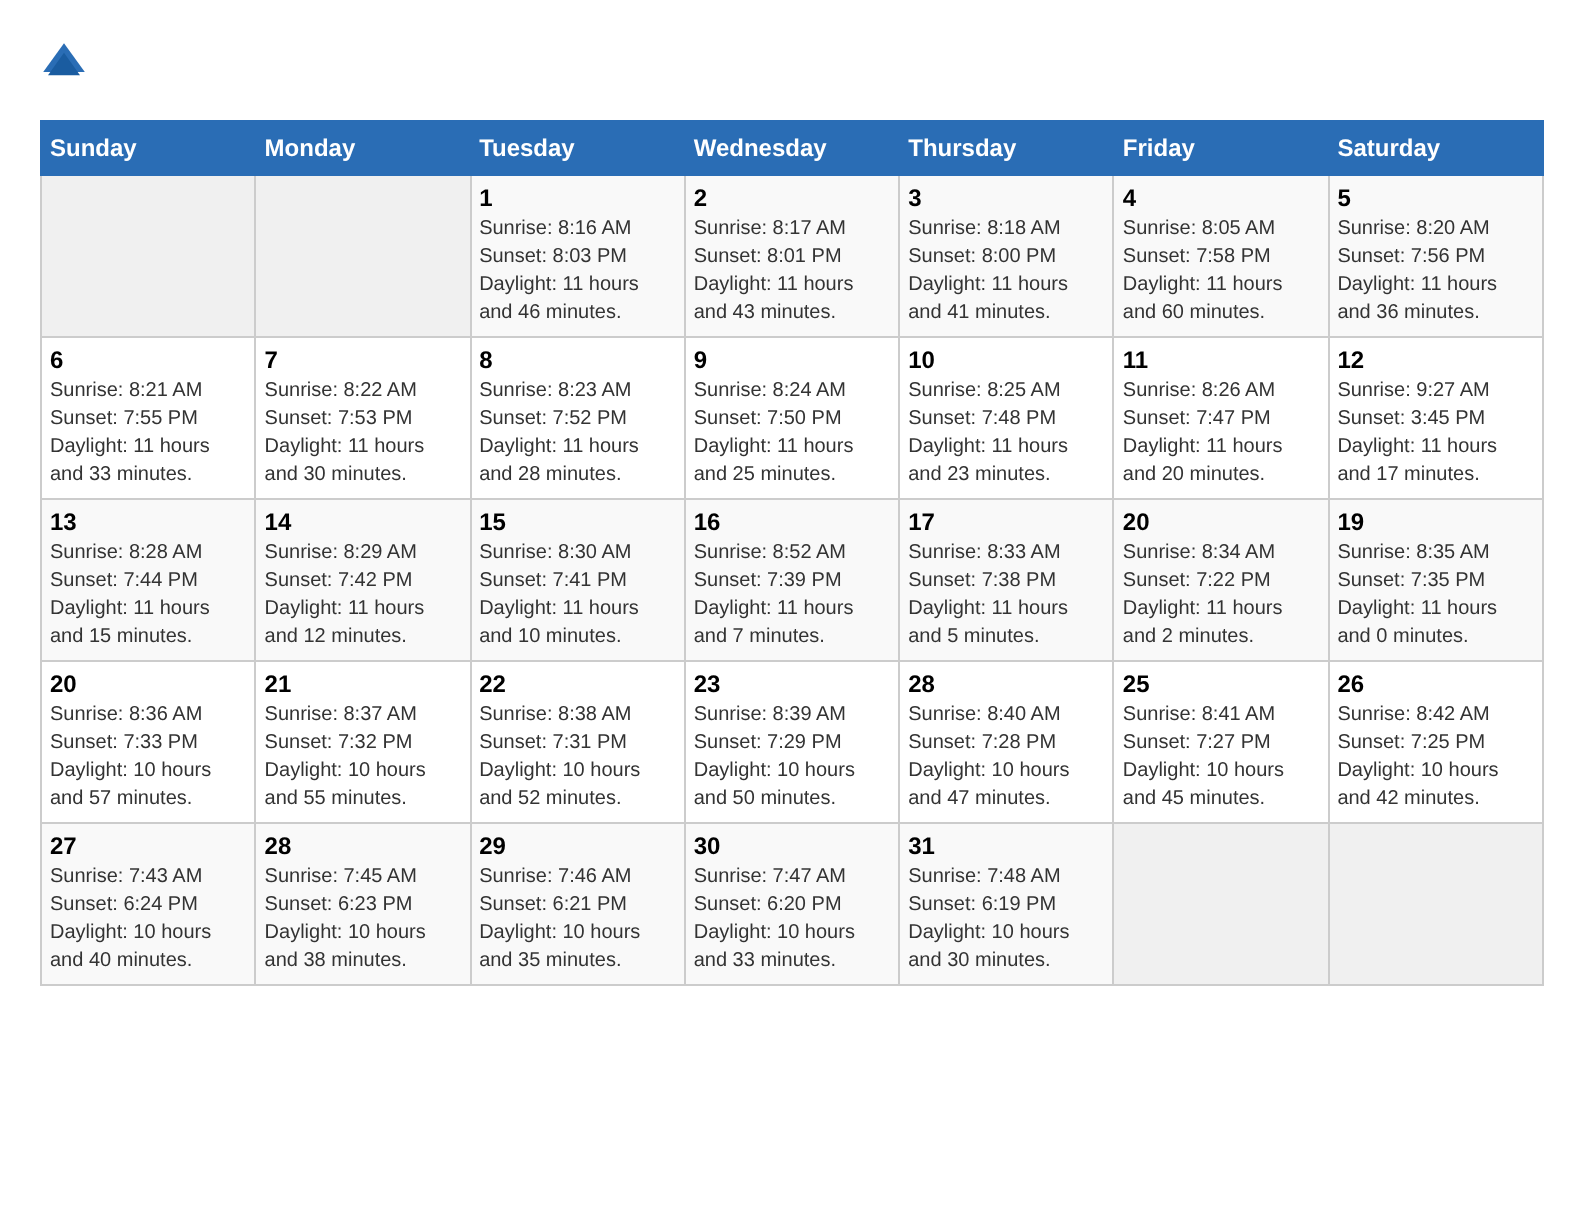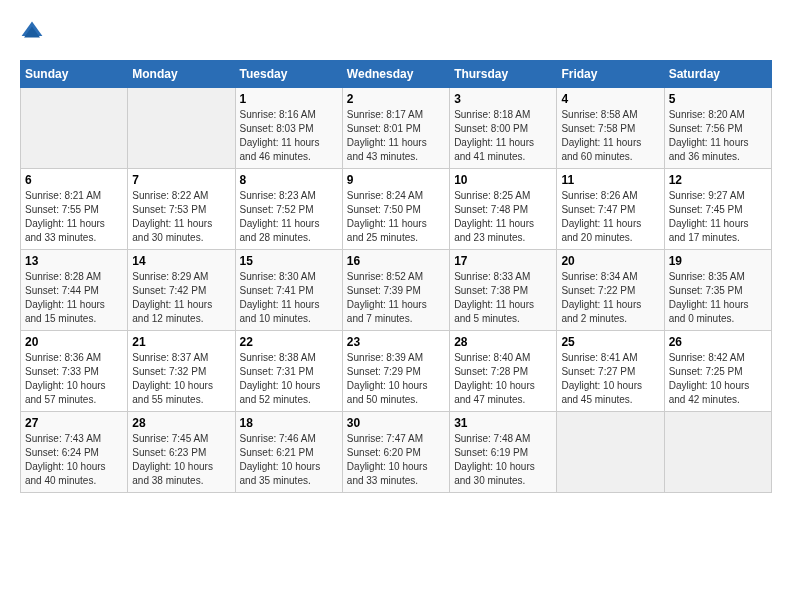--- a/index.html
+++ b/index.html
@@ -152,21 +152,21 @@
         <span class="day-number">3</span>
         <div class="day-info">
           <span>Sunrise: 8:18 AM</span><br>
           <span>Sunset: 8:00 PM</span><br>
           <span>Daylight: 11 hours and 41 minutes.</span>
         </div>
       </td>
         <td>
         <span class="day-number">4</span>
         <div class="day-info">
-          <span>Sunrise: 8:58 AM</span><br>
+          <span>Sunrise: 8:05 AM</span><br>
           <span>Sunset: 7:58 PM</span><br>
           <span>Daylight: 11 hours and 60 minutes.</span>
         </div>
       </td>
         <td>
         <span class="day-number">5</span>
         <div class="day-info">
           <span>Sunrise: 8:20 AM</span><br>
           <span>Sunset: 7:56 PM</span><br>
           <span>Daylight: 11 hours and 36 minutes.</span>
@@ -219,21 +219,21 @@
         <div class="day-info">
           <span>Sunrise: 8:26 AM</span><br>
           <span>Sunset: 7:47 PM</span><br>
           <span>Daylight: 11 hours and 20 minutes.</span>
         </div>
       </td>
         <td>
         <span class="day-number">12</span>
         <div class="day-info">
           <span>Sunrise: 9:27 AM</span><br>
-          <span>Sunset: 7:45 PM</span><br>
+          <span>Sunset: 3:45 PM</span><br>
           <span>Daylight: 11 hours and 17 minutes.</span>
         </div>
       </td>
       </tr>
       <tr>
         <td>
         <span class="day-number">13</span>
         <div class="day-info">
           <span>Sunrise: 8:28 AM</span><br>
           <span>Sunset: 7:44 PM</span><br>
@@ -358,21 +358,21 @@
       </td>
         <td>
         <span class="day-number">28</span>
         <div class="day-info">
           <span>Sunrise: 7:45 AM</span><br>
           <span>Sunset: 6:23 PM</span><br>
           <span>Daylight: 10 hours and 38 minutes.</span>
         </div>
       </td>
         <td>
-        <span class="day-number">18</span>
+        <span class="day-number">29</span>
         <div class="day-info">
           <span>Sunrise: 7:46 AM</span><br>
           <span>Sunset: 6:21 PM</span><br>
           <span>Daylight: 10 hours and 35 minutes.</span>
         </div>
       </td>
         <td>
         <span class="day-number">30</span>
         <div class="day-info">
           <span>Sunrise: 7:47 AM</span><br>

